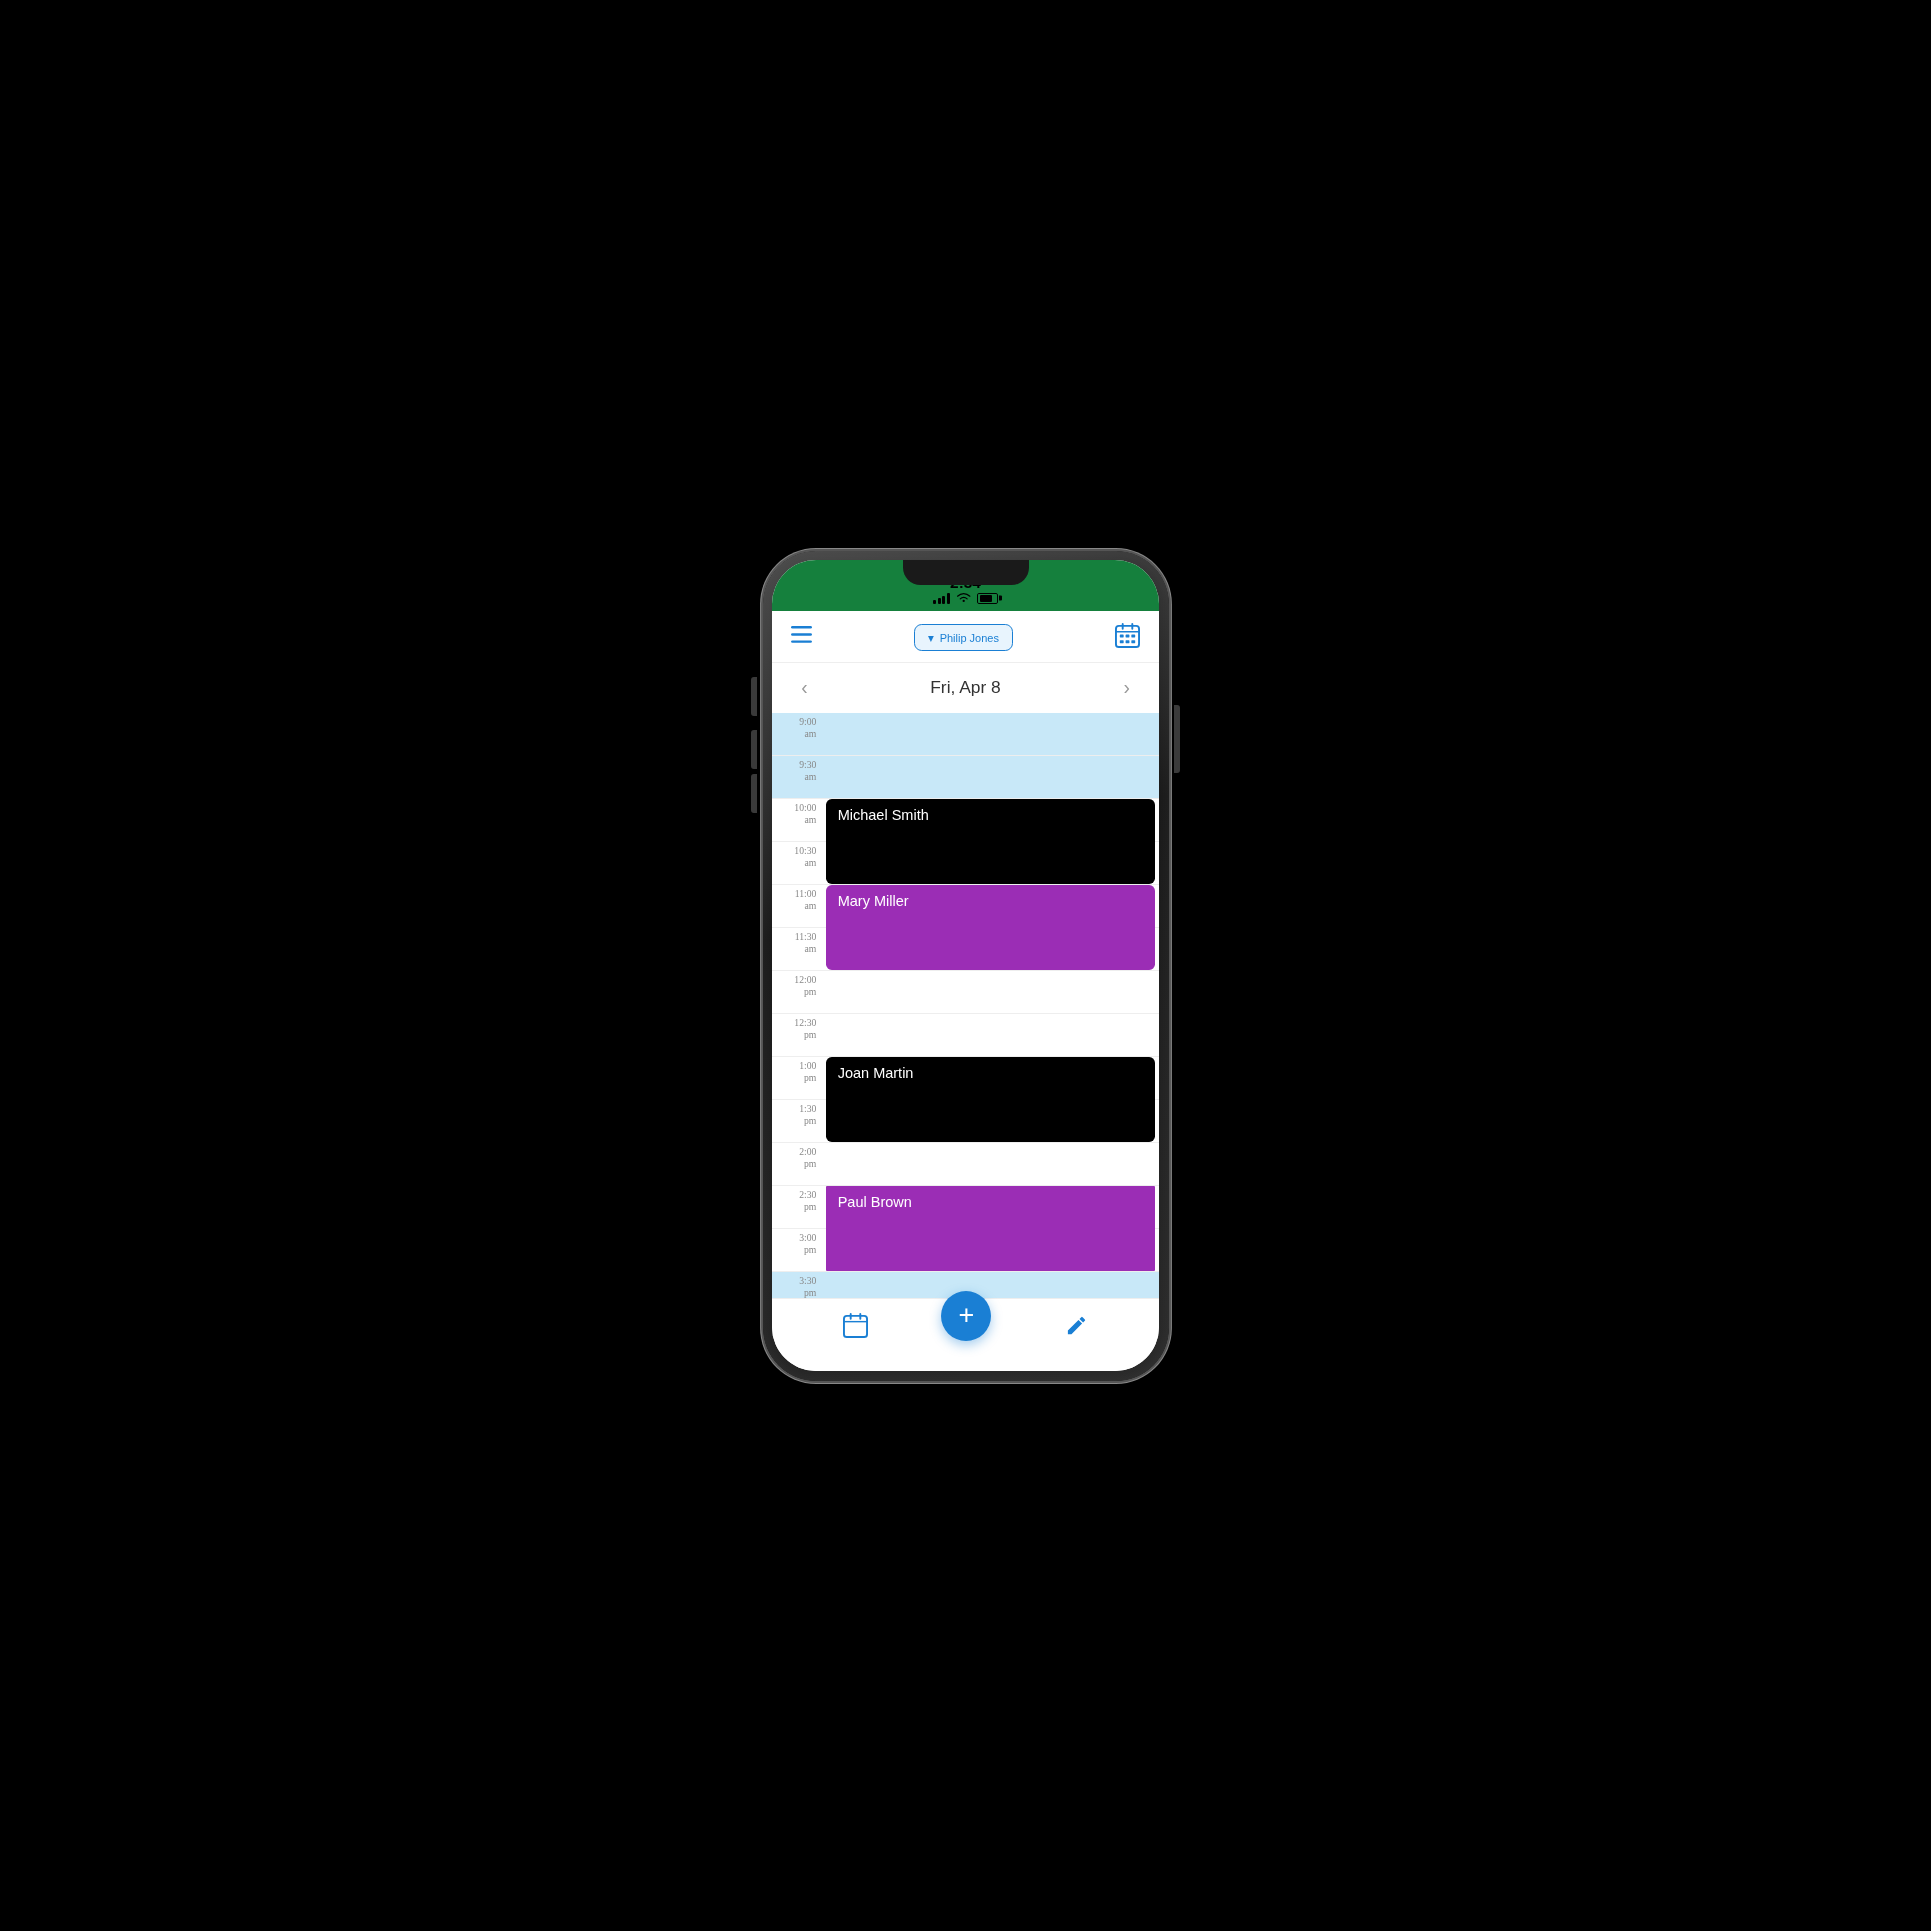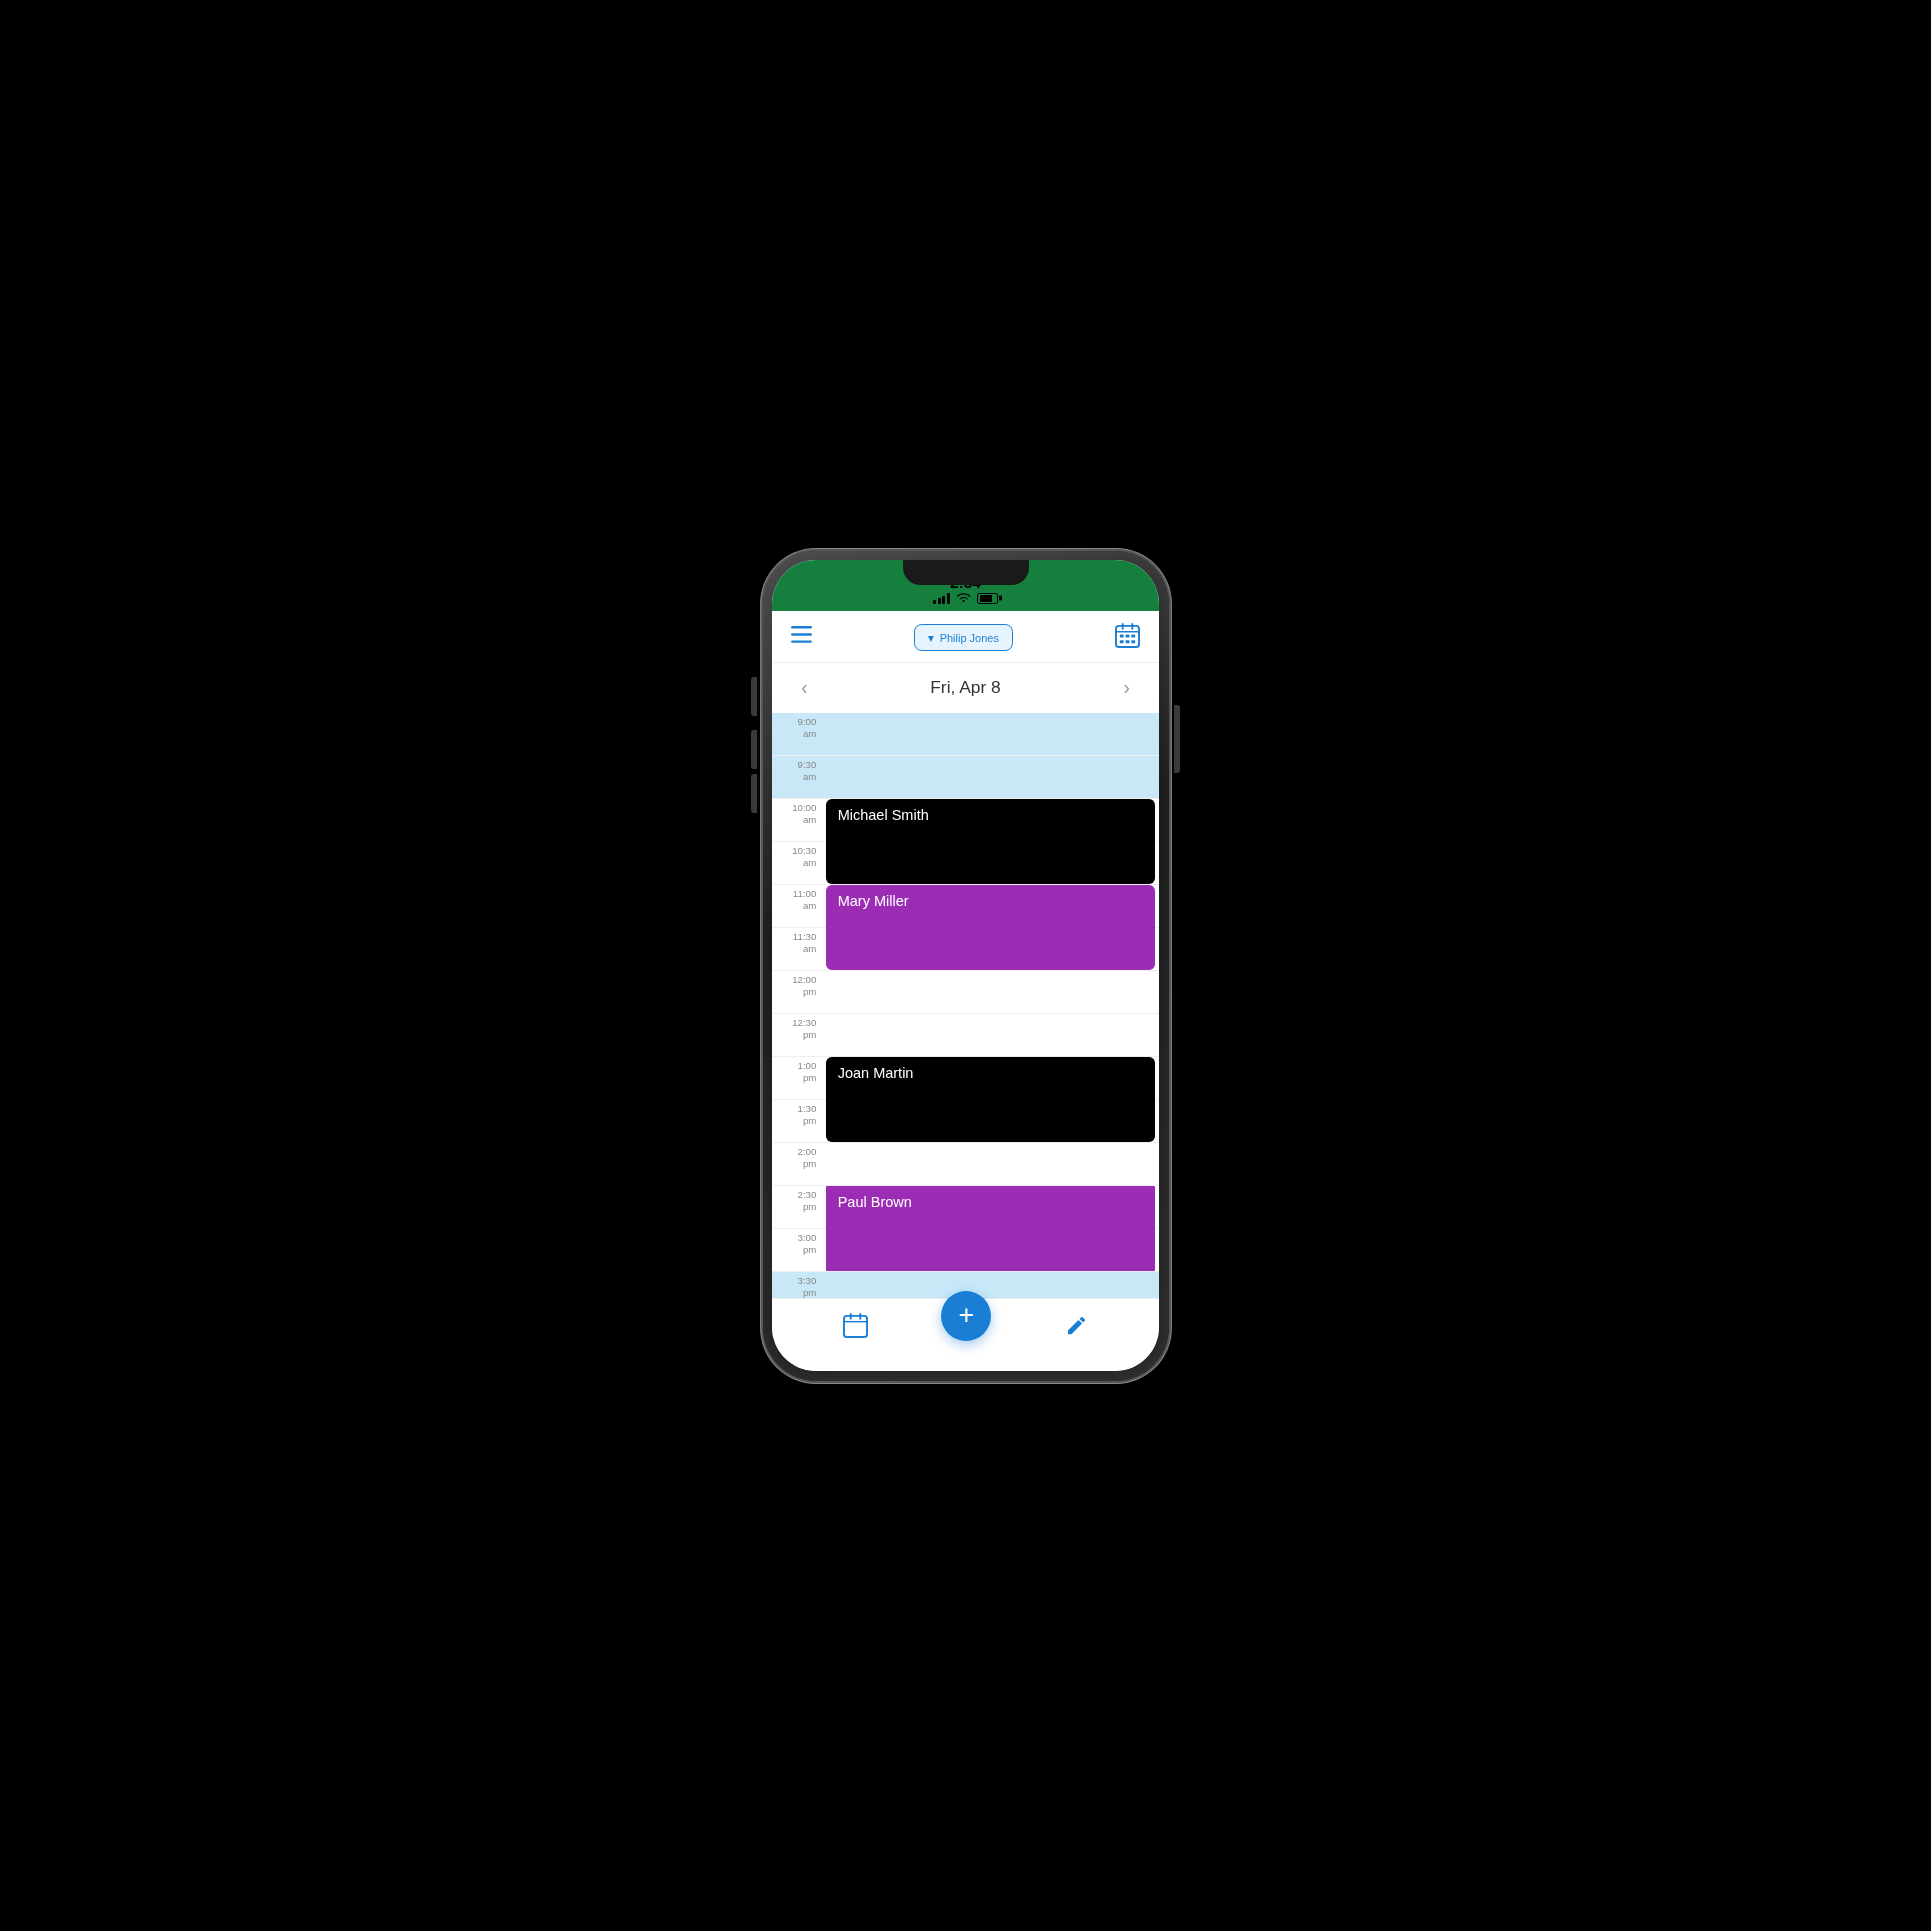--- a/index.html
+++ b/index.html
@@ -230,20 +230,21 @@
       min-height: 42px;
       border-bottom: 1px solid #eee;
       position: relative;
     }
 
     .time-label {
       width: 50px;
       padding: 3.9px 5.8px 0 7.7px;
       text-align: right;
       flex-shrink: 0;
+      font-family: Liberation Serif, serif;
     }
 
     .time-label-text {
       font-size: 9.7px;
       color: #888;
       line-height: 1.2;
     }
 
     .time-content {
       flex: 1;

